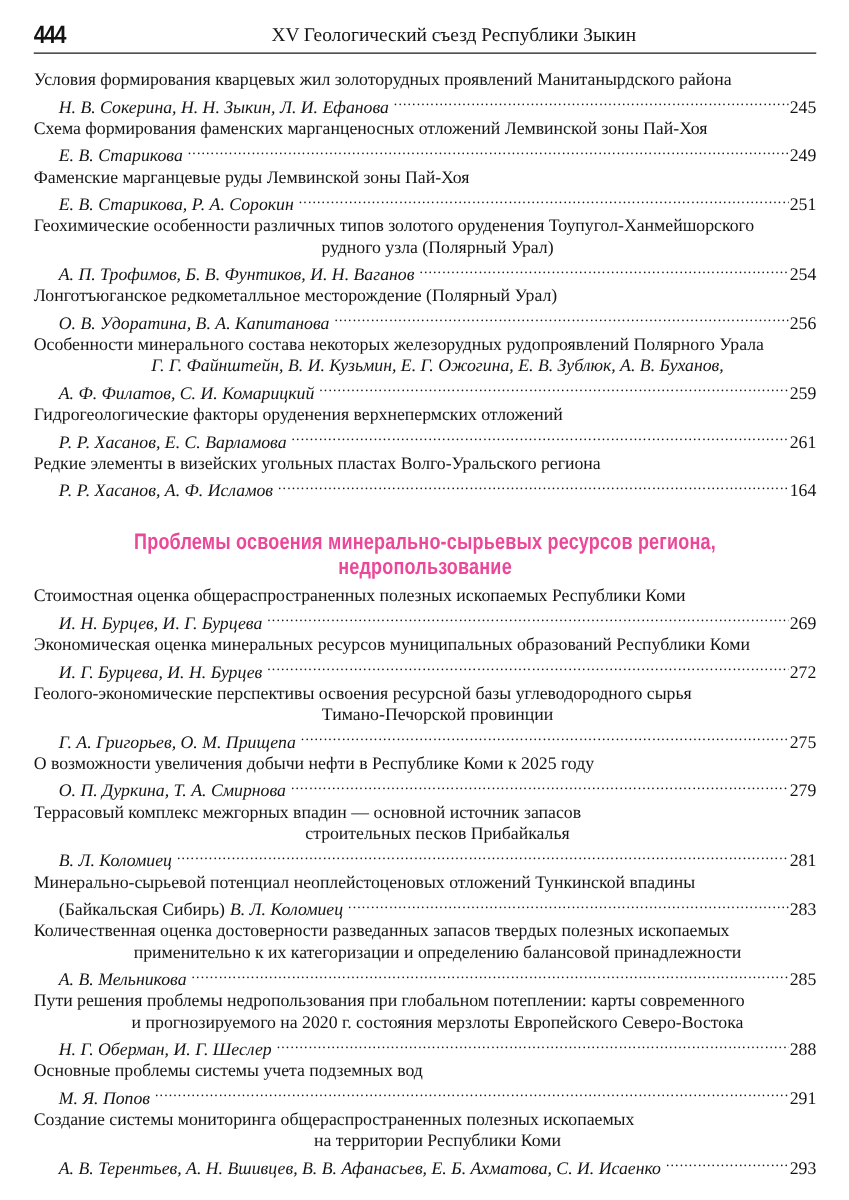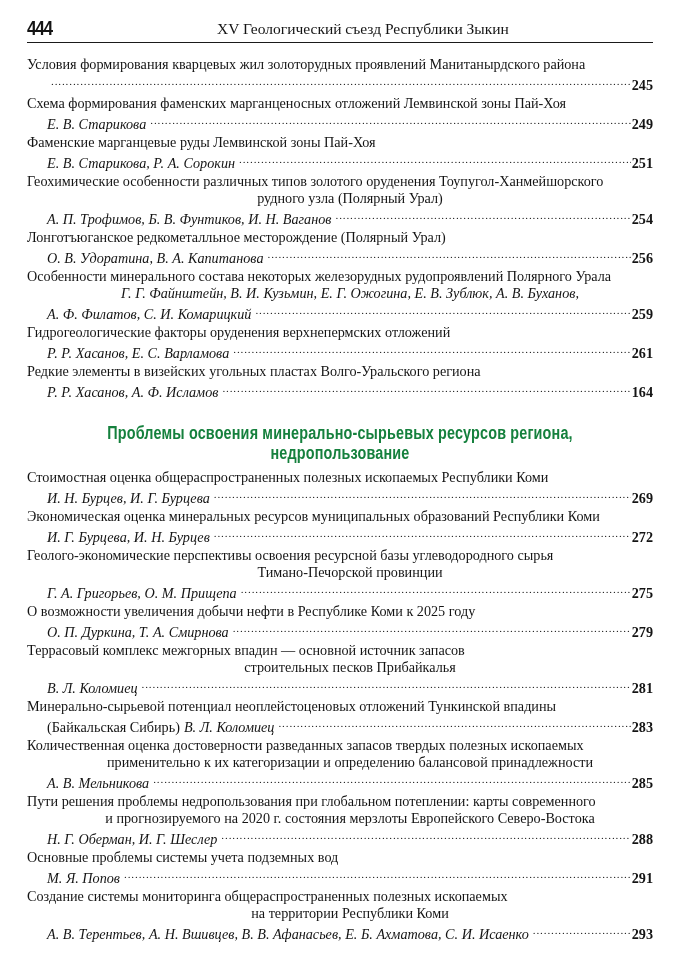--- a/index.html
+++ b/index.html
@@ -98,32 +98,31 @@
     left: 0;
     bottom: 0;
     font-size: 11px;
     letter-spacing: 0.9px;
     line-height: 17px;
     white-space: nowrap;
   }
   .pg {
     flex: 0 0 auto;
     text-align: center;
-    font-weight: bold;
   }
   .section-heading {
     margin-top: 26px;
     margin-bottom: 6px;
     text-align: center;
     font-family: "Liberation Sans", "DejaVu Sans", sans-serif;
     font-weight: bold;
     font-size: 18px;
     line-height: 20px;
     letter-spacing: 0.2px;
-    color: #15803d;
+    color: #ec4899;
   }
   .section-heading .hline {
     display: block;
     transform: scaleX(0.80);
     transform-origin: center center;
   }
 </style>
 </head>
 <body>
 
@@ -132,20 +131,21 @@
   <div class="header">
     <span class="page-number">444</span>
     <span class="running-title">XV Геологический съезд Республики Зыкин</span>
   </div>
 
   <div class="toc">
 
     <div class="entry">
       <div class="line">Условия формирования кварцевых жил золоторудных проявлений Манитанырдского района</div>
       <div class="author-line">
+        <span class="authors">Н. В. Сокерина, Н. Н. Зыкин, Л. И. Ефанова</span>
         <span class="dots"></span>
         <span class="pg">245</span>
       </div>
     </div>
 
     <div class="entry">
       <div class="line">Схема формирования фаменских марганценосных отложений Лемвинской зоны Пай-Хоя</div>
       <div class="author-line">
         <span class="authors">Е. В. Старикова</span>
         <span class="dots"></span>

